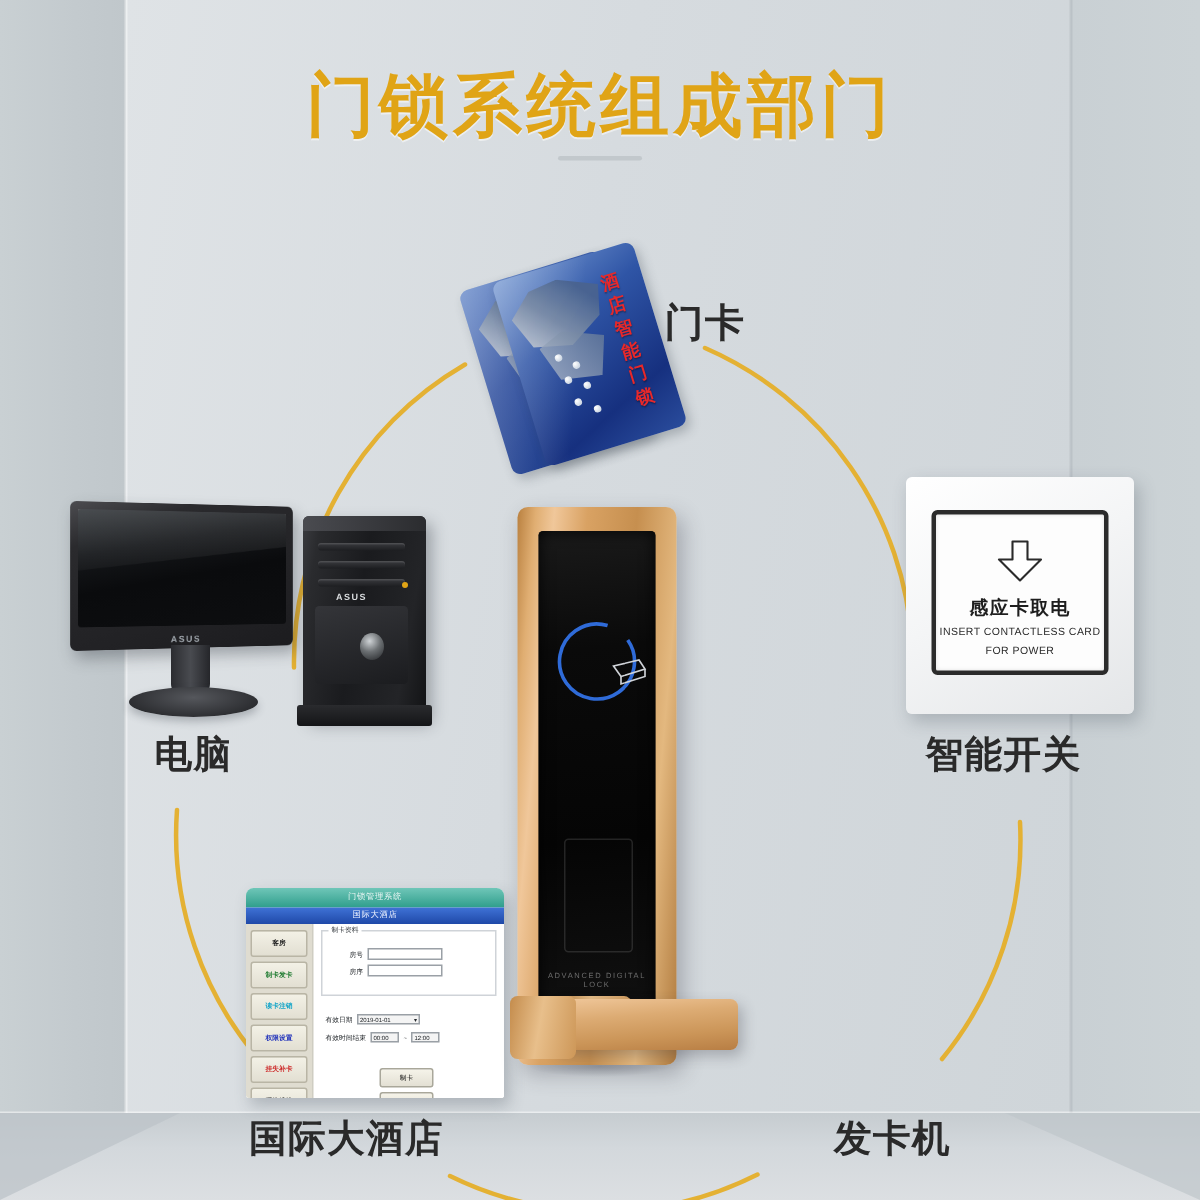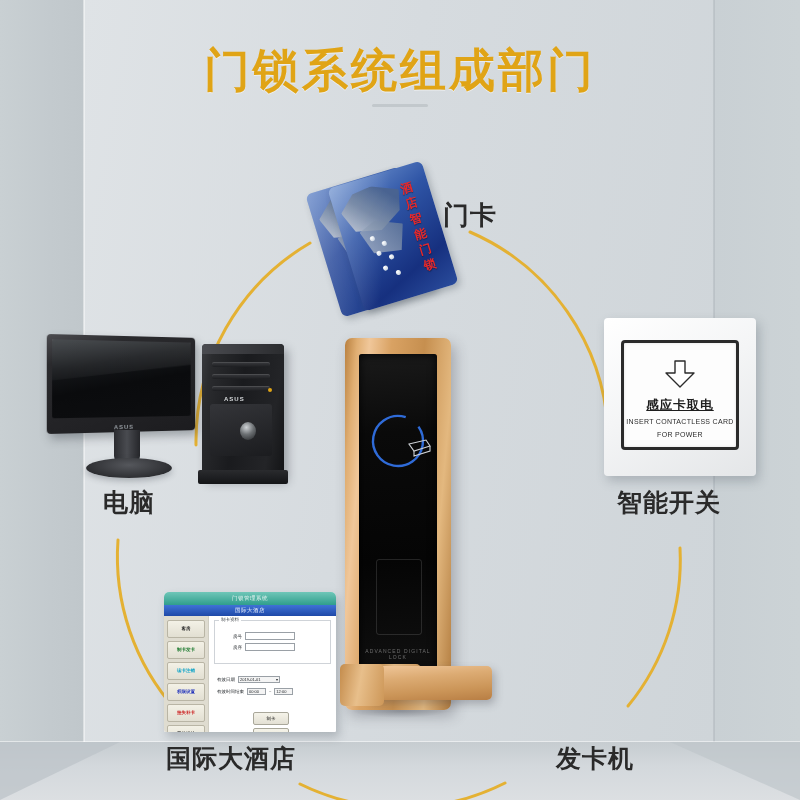--- a/index.html
+++ b/index.html
@@ -119,21 +119,21 @@
   
   .switch{position:absolute;left:604px;top:318px;width:152px;height:158px;
     background:linear-gradient(150deg,#ffffff 0%,#f4f5f6 45%,#e4e6e8 100%);
     border-radius:4px;box-shadow:3px 5px 11px rgba(70,80,90,.28);}
   .switch-inner{position:absolute;left:17px;top:22px;right:17px;bottom:26px;
     background:#fdfdfd;border:3px solid #2b2b2b;border-radius:4px;
     box-shadow:inset 0 0 3px rgba(0,0,0,.12);}
   .sw-arrow{position:absolute;left:50%;top:16px;transform:translateX(-50%);}
   .sw-cn{position:absolute;left:0;right:0;top:54px;text-align:center;font-size:12.5px;
     font-weight:bold;color:#1e1e1e;letter-spacing:1px;
-    font-family:"DejaVu Sans","Liberation Sans",sans-serif;text-decoration:underline;}
+    font-family:"DejaVu Sans","Liberation Sans",sans-serif;}
   .sw-en1{position:absolute;left:0;right:0;top:75px;text-align:center;font-size:7px;color:#2b2b2b;letter-spacing:.3px;}
   .sw-en2{position:absolute;left:0;right:0;top:88px;text-align:center;font-size:7px;color:#2b2b2b;letter-spacing:.3px;}
 
   
   .issuer{position:absolute;left:528px;top:568px;width:144px;height:152px;
     background:linear-gradient(150deg,#ffd91e,#f5c400 55%,#e0b000);
     border-radius:11px;box-shadow:3px 5px 11px rgba(70,80,90,.3);}
   .issuer-face{position:absolute;left:12px;top:11px;right:12px;bottom:11px;border-radius:6px;
     background:linear-gradient(150deg,#2c2c2c 0%,#111 35%,#060606 70%,#171717 100%);}
   .usb-logo{position:absolute;left:14px;top:10px;font-size:17px;font-weight:bold;color:#e9eaec;

